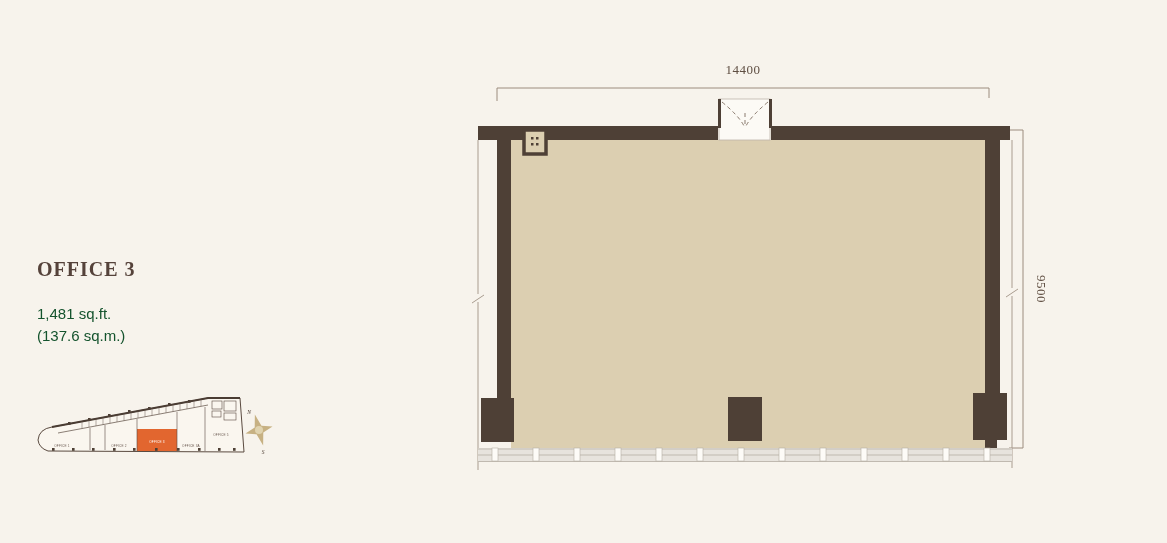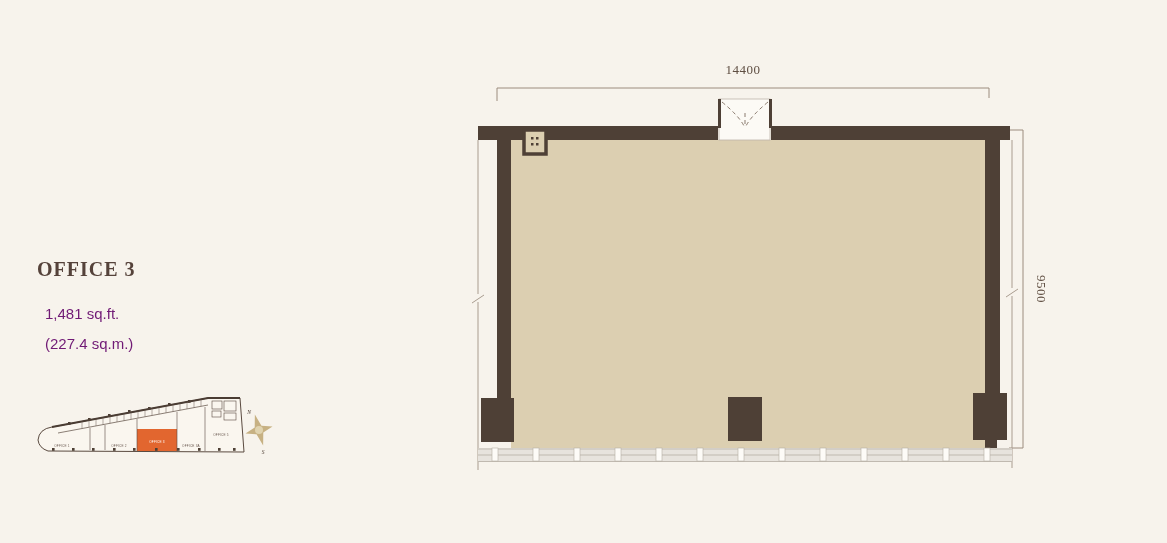--- a/index.html
+++ b/index.html
@@ -1,40 +1,40 @@
 <!DOCTYPE html>
 <html><head>
 <meta charset="utf-8">
 <style>
   html,body{margin:0;padding:0;}
   body{background:#f7f3ec;font-family:"Liberation Sans",sans-serif;}
   .page{position:relative;width:1167px;height:543px;background:#f7f3ec;overflow:hidden;}
   .info{position:absolute;left:37px;top:258px;}
   .info h1{margin:0;font-family:"Liberation Serif",serif;font-weight:600;
            font-size:20px;letter-spacing:1px;color:#55423a;}
-  .info .area{margin:8px;color:#701a75;font-size:15px;line-height:22px;}
+  .info .area{margin:0;color:#14532d;font-size:15px;line-height:22px;}
   .info .area-wrap{margin-top:22px;}
   .keyplan{position:absolute;left:28px;top:388px;}
   .floorplan{position:absolute;left:460px;top:50px;}
   text{font-family:"Liberation Serif",serif;fill:#5f4e42;}
   .kp-label{font-family:"Liberation Sans",sans-serif;font-size:3.1px;fill:#6b5a50;letter-spacing:.2px;}
   .kp-label.hl{fill:#ffffff;}
   .ns{font-family:"Liberation Serif",serif;font-style:italic;font-size:5.5px;fill:#4a3a30;}
   .dim{font-size:13px;letter-spacing:.5px;}
 </style>
 </head>
 <body>
 
 <div class="page">
 
   <section class="info">
     <h1>OFFICE 3</h1>
     <div class="area-wrap">
       <p class="area">1,481 sq.ft.</p>
-      <p class="area">(227.4 sq.m.)</p>
+      <p class="area">(137.6 sq.m.)</p>
     </div>
   </section>
 
   <svg class="keyplan" width="252" height="78" viewBox="0 0 252 78">
 
     <path d="M10 52 Q11 41 24 39 L180 10 L212 10 L216 64 L20 63 Q11 60 10 52 Z" fill="#faf6ef" stroke="#5a4a40" stroke-width="1" stroke-linejoin="round"></path>
 
     <path d="M24 39 L180 10 L212 10" fill="none" stroke="#4a3c33" stroke-width="2"></path>
 
     <path d="M30 45 L180 17" fill="none" stroke="#5a4a40" stroke-width="0.7"></path>

